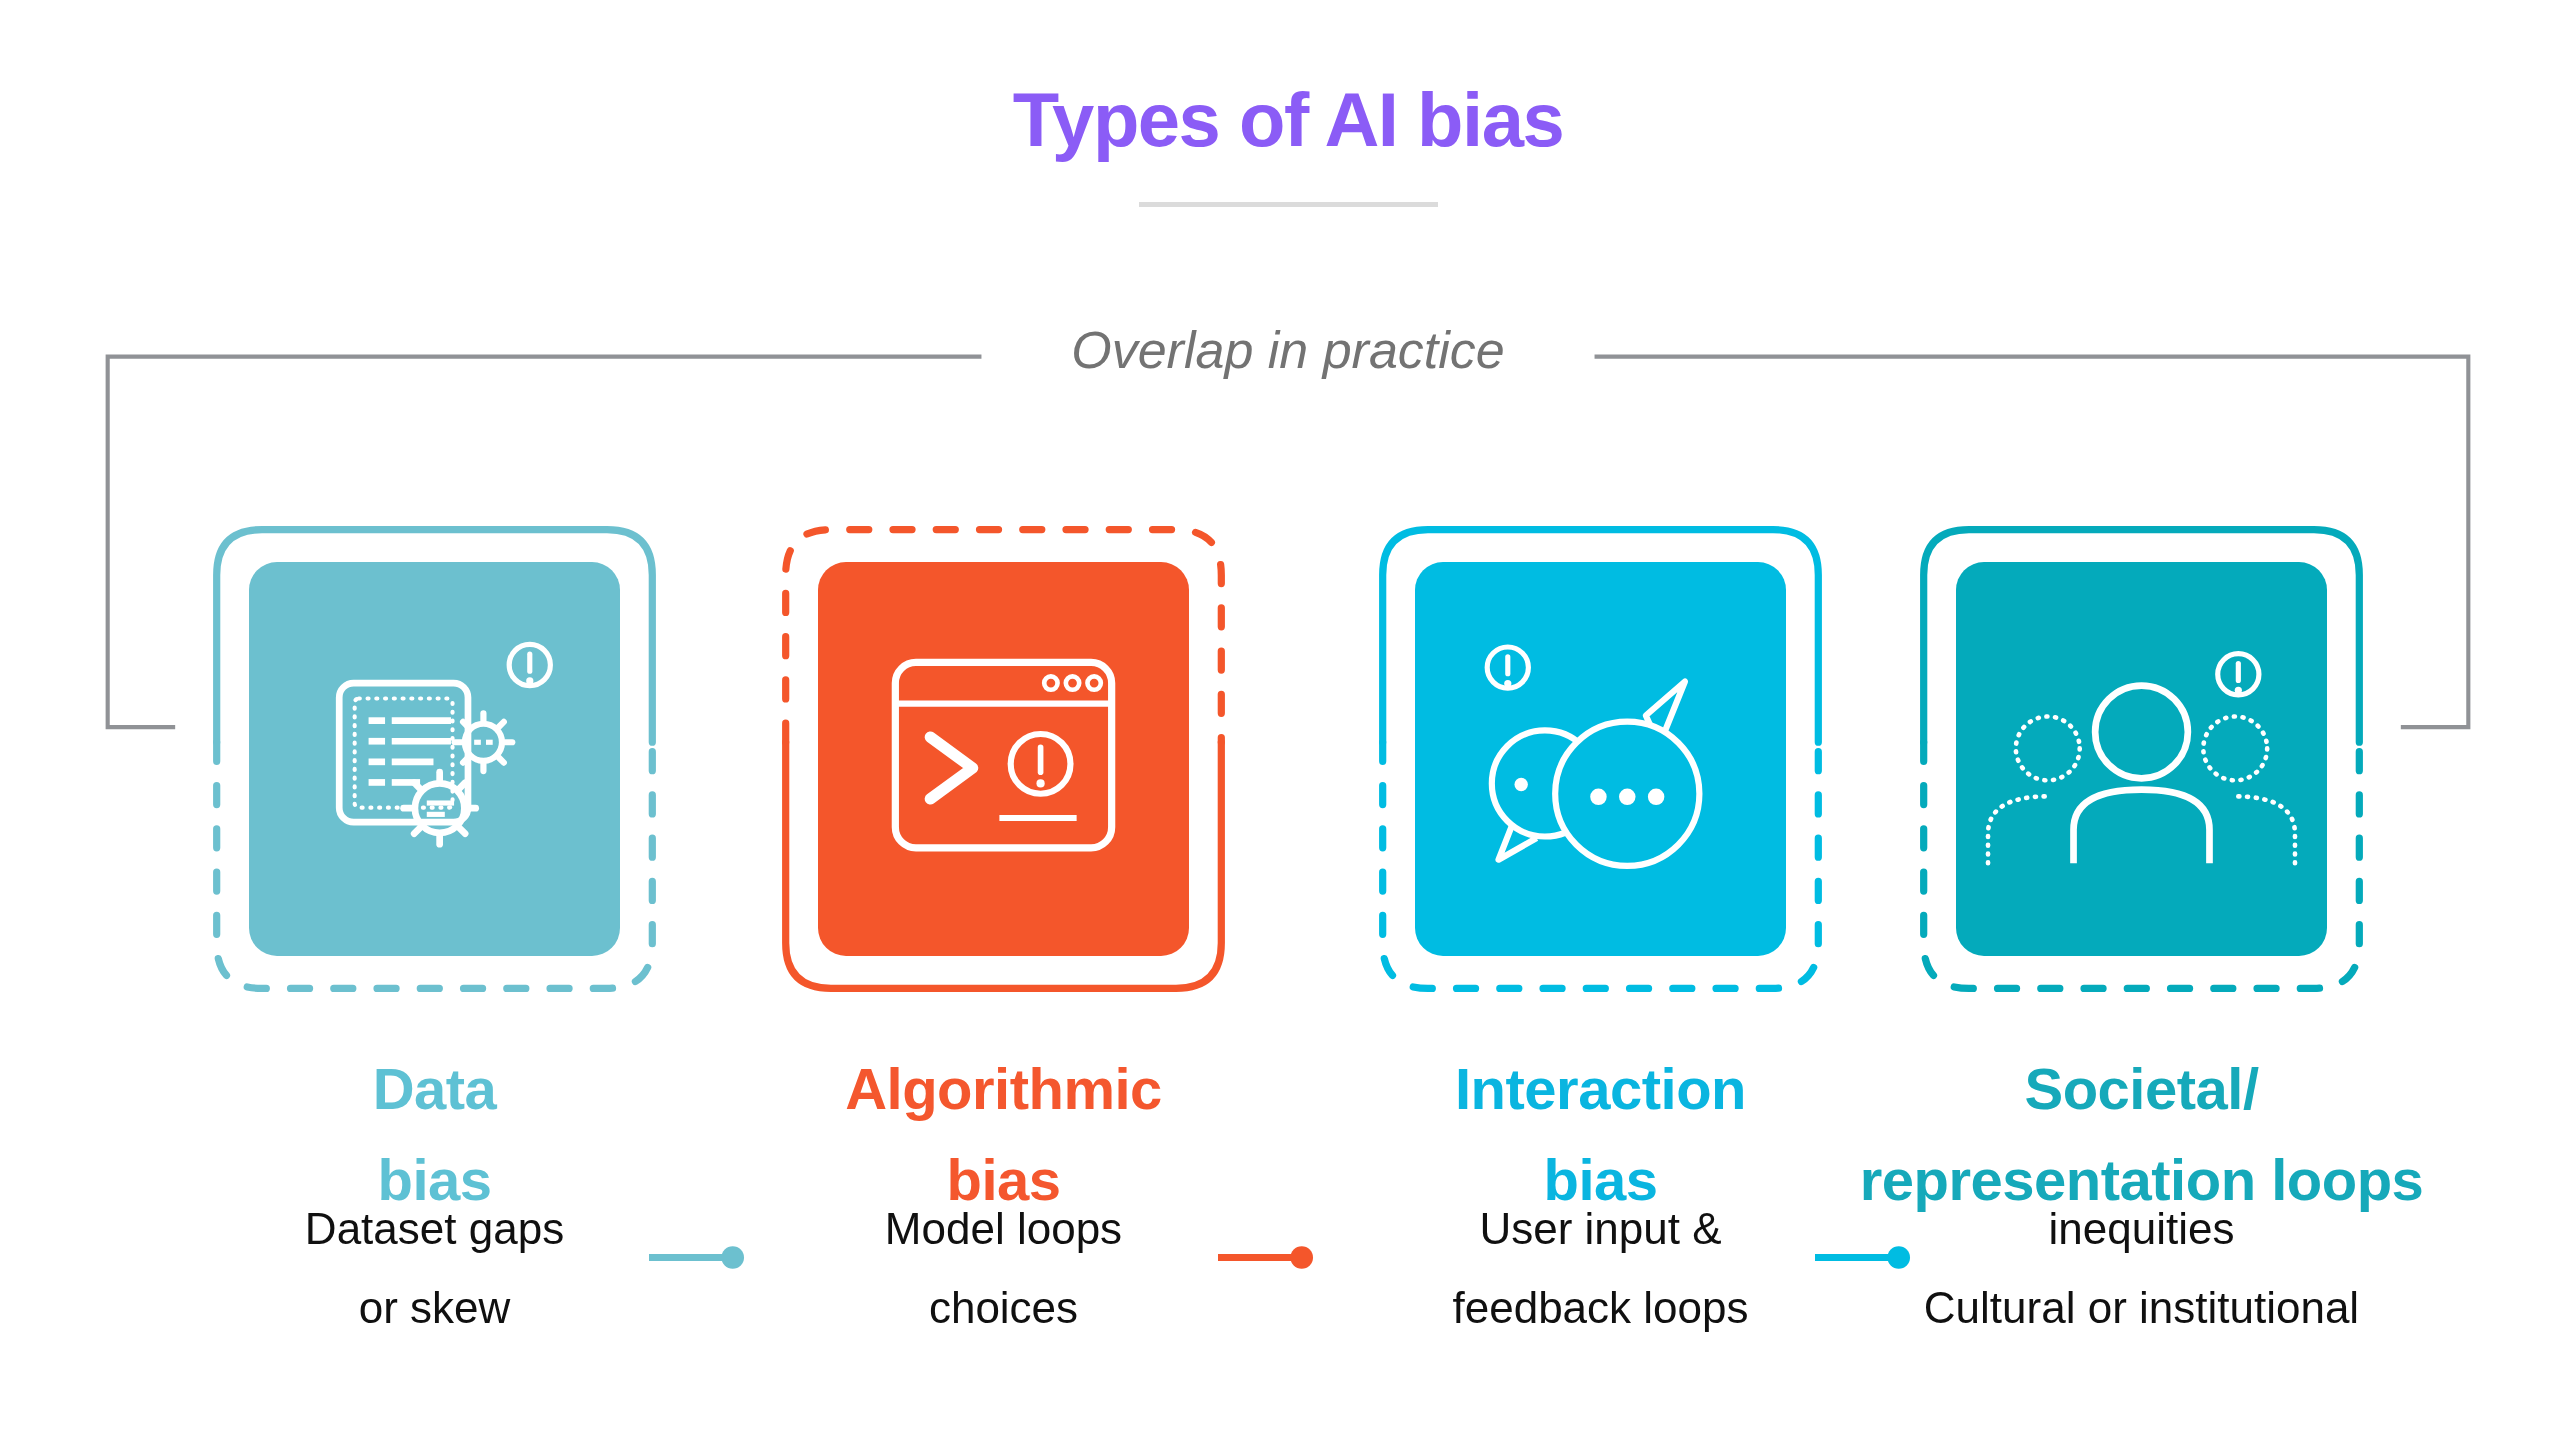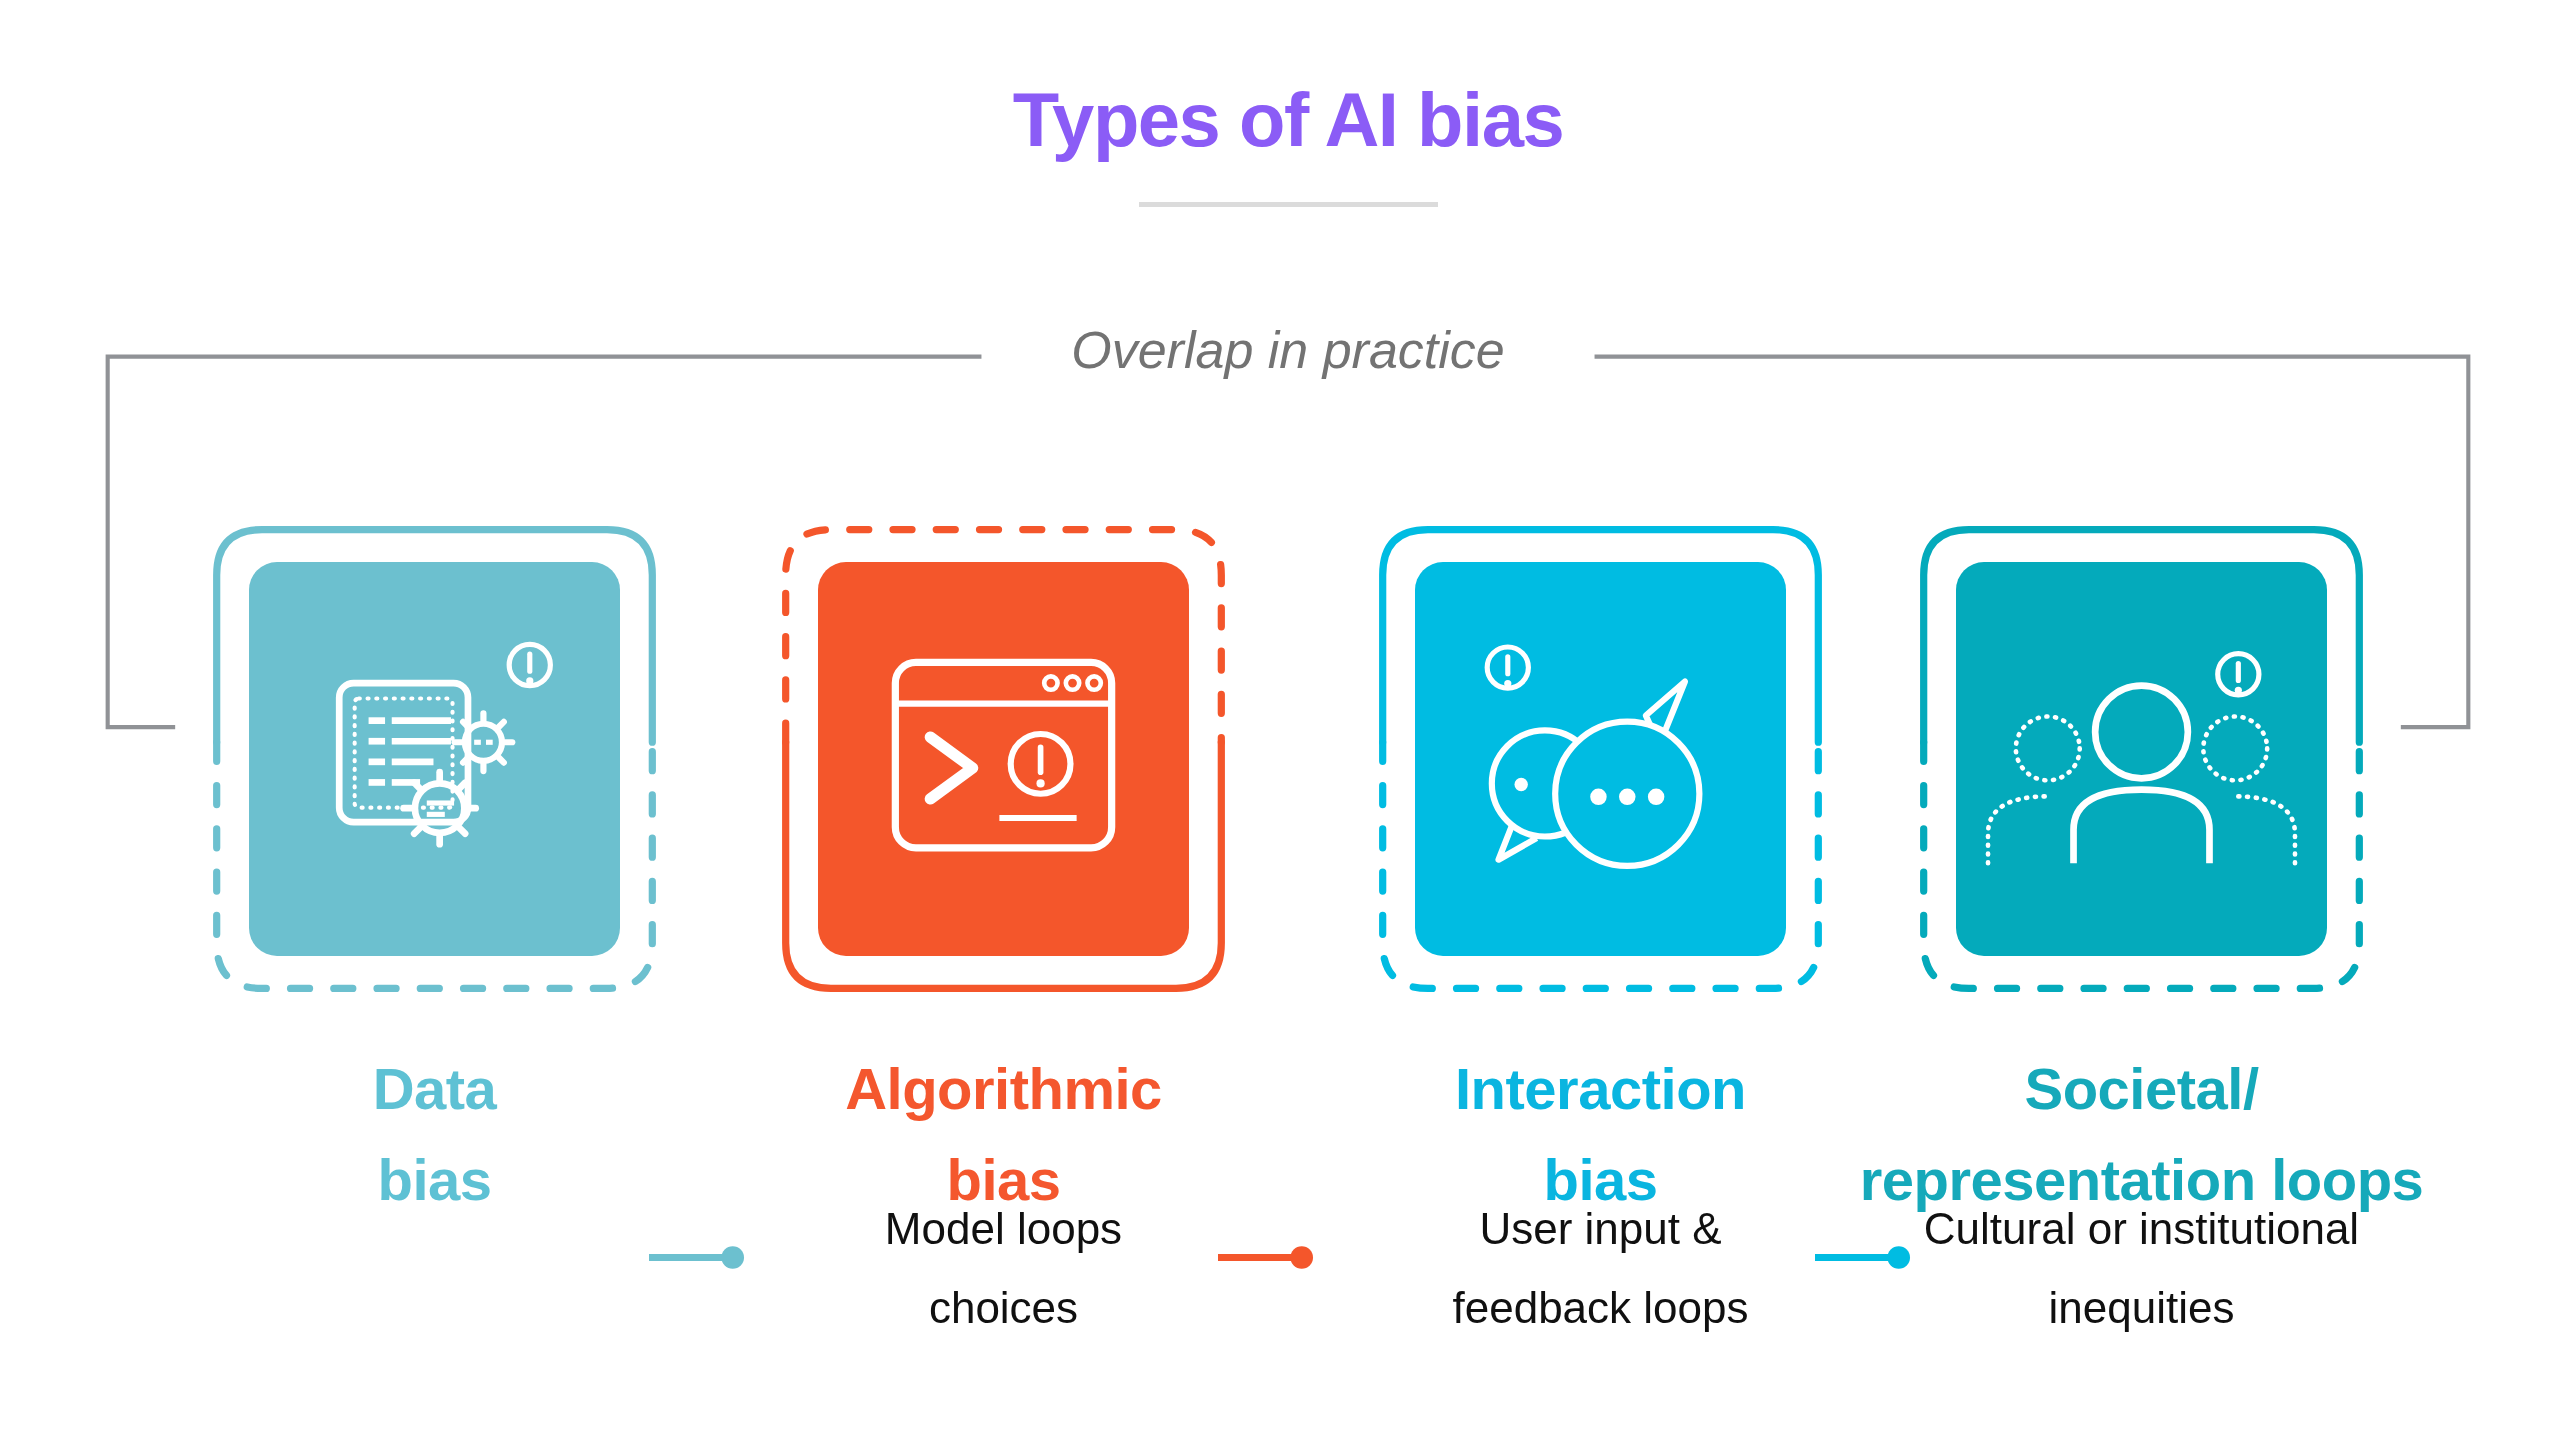--- a/index.html
+++ b/index.html
@@ -114,20 +114,24 @@
     </g>
   </svg>
   <svg class="abs connector-svg" viewBox="0 0 220 60">
     <line class="connector-line" x1="0" y1="30" x2="160" y2="30"></line>
     <circle class="connector-dot" cx="163" cy="30" r="22"></circle>
   </svg>
   <div class="abs card-heading">
     <span class="tline">Data</span>
     <span class="tline">bias</span>
   </div>
+  <div class="abs card-desc">
+    <span class="tline">Dataset gaps</span>
+    <span class="tline">or skew</span>
+  </div>
 </div>
 
 <div class="abs card card-1" style="--fill: #f4562b; --accent: #f4562b; --heading: #f4572e;">
   <svg class="abs border-svg" viewBox="0 0 860 905">
     <path class="bseg dashed" d="M 7 420 L 7 95 Q 7 7 95 7 L 765 7 Q 853 7 853 95 L 853 420"></path>
     <path class="bseg" d="M 7 420 L 7 810 Q 7 898 95 898 L 765 898 Q 853 898 853 810 L 853 420"></path>
   </svg>
   <div class="abs inner-tile"></div>
   <svg class="abs icon-svg" viewBox="0 0 720 765">
     <rect class="s" x="150" y="195" width="420" height="360" rx="40" stroke-width="14"></rect>
@@ -219,17 +223,17 @@
     <g>
       <circle class="s" cx="360" cy="330" r="90" stroke-width="13"></circle>
       <path class="s" d="M 228 585 L 228 520 Q 228 442 360 442 Q 492 442 492 520 L 492 585" stroke-width="13" stroke-linejoin="round"></path>
     </g>
   </svg>
   <div class="abs card-heading">
     <span class="tline">Societal/</span>
     <span class="tline">representation loops</span>
   </div>
   <div class="abs card-desc">
+    <span class="tline">inequities</span>
     <span class="tline">Cultural or institutional</span>
-    <span class="tline">inequities</span>
   </div>
 </div>
 
 
 </body></html>

